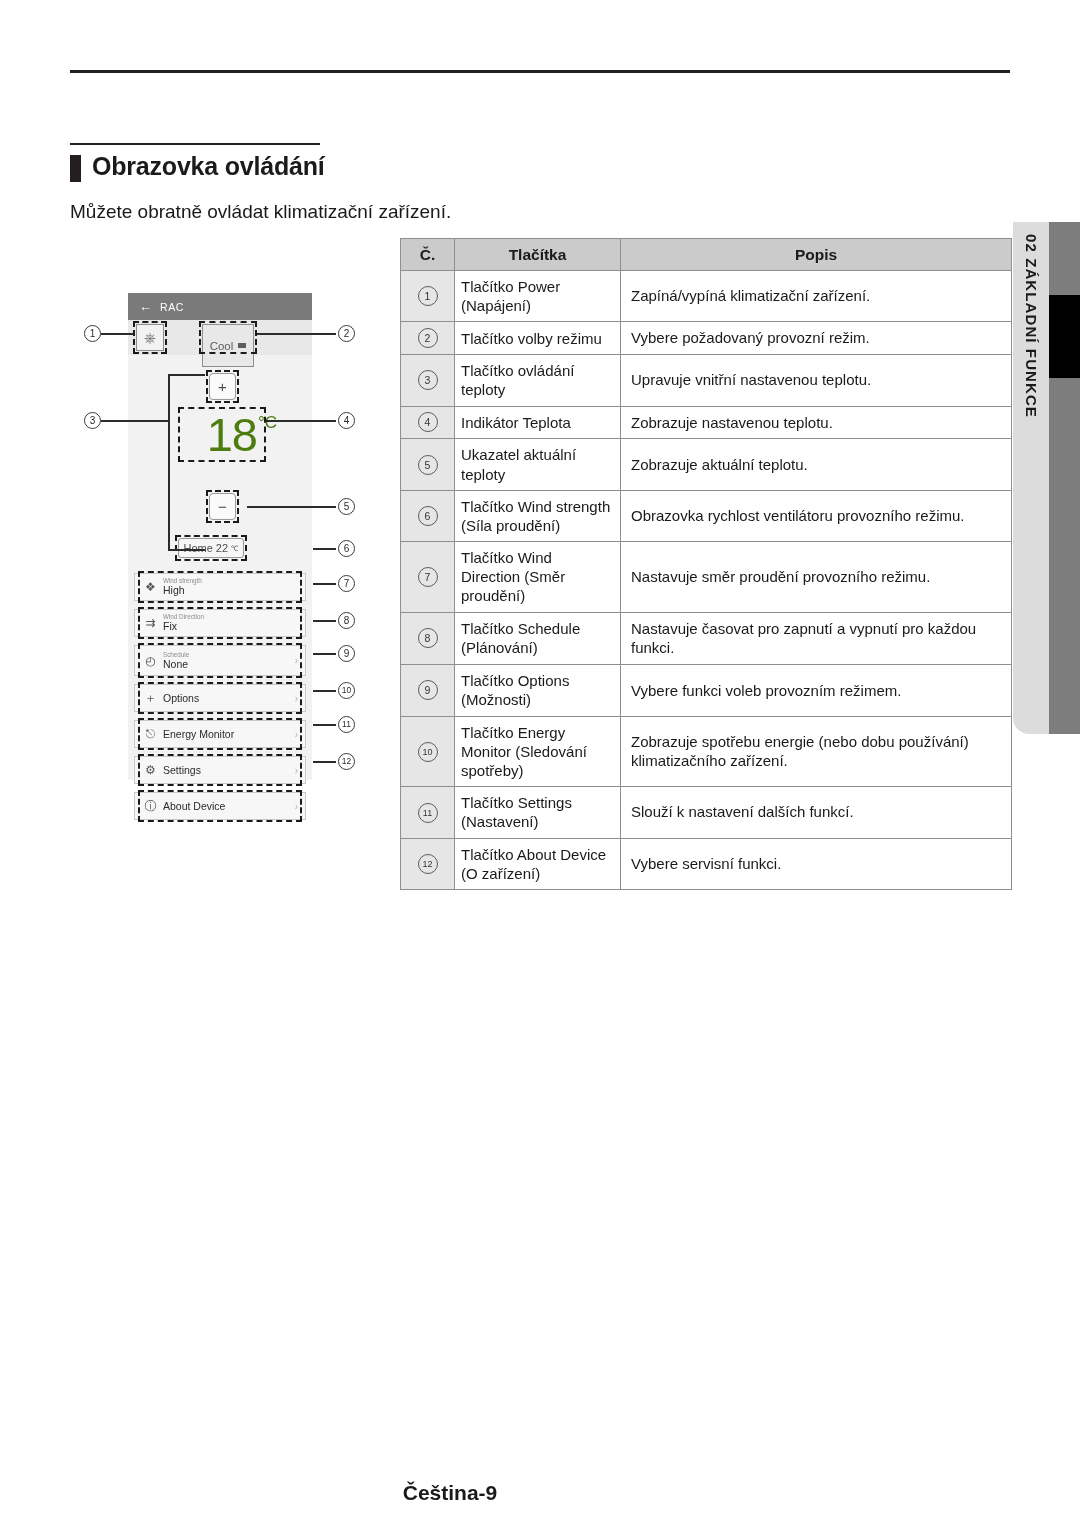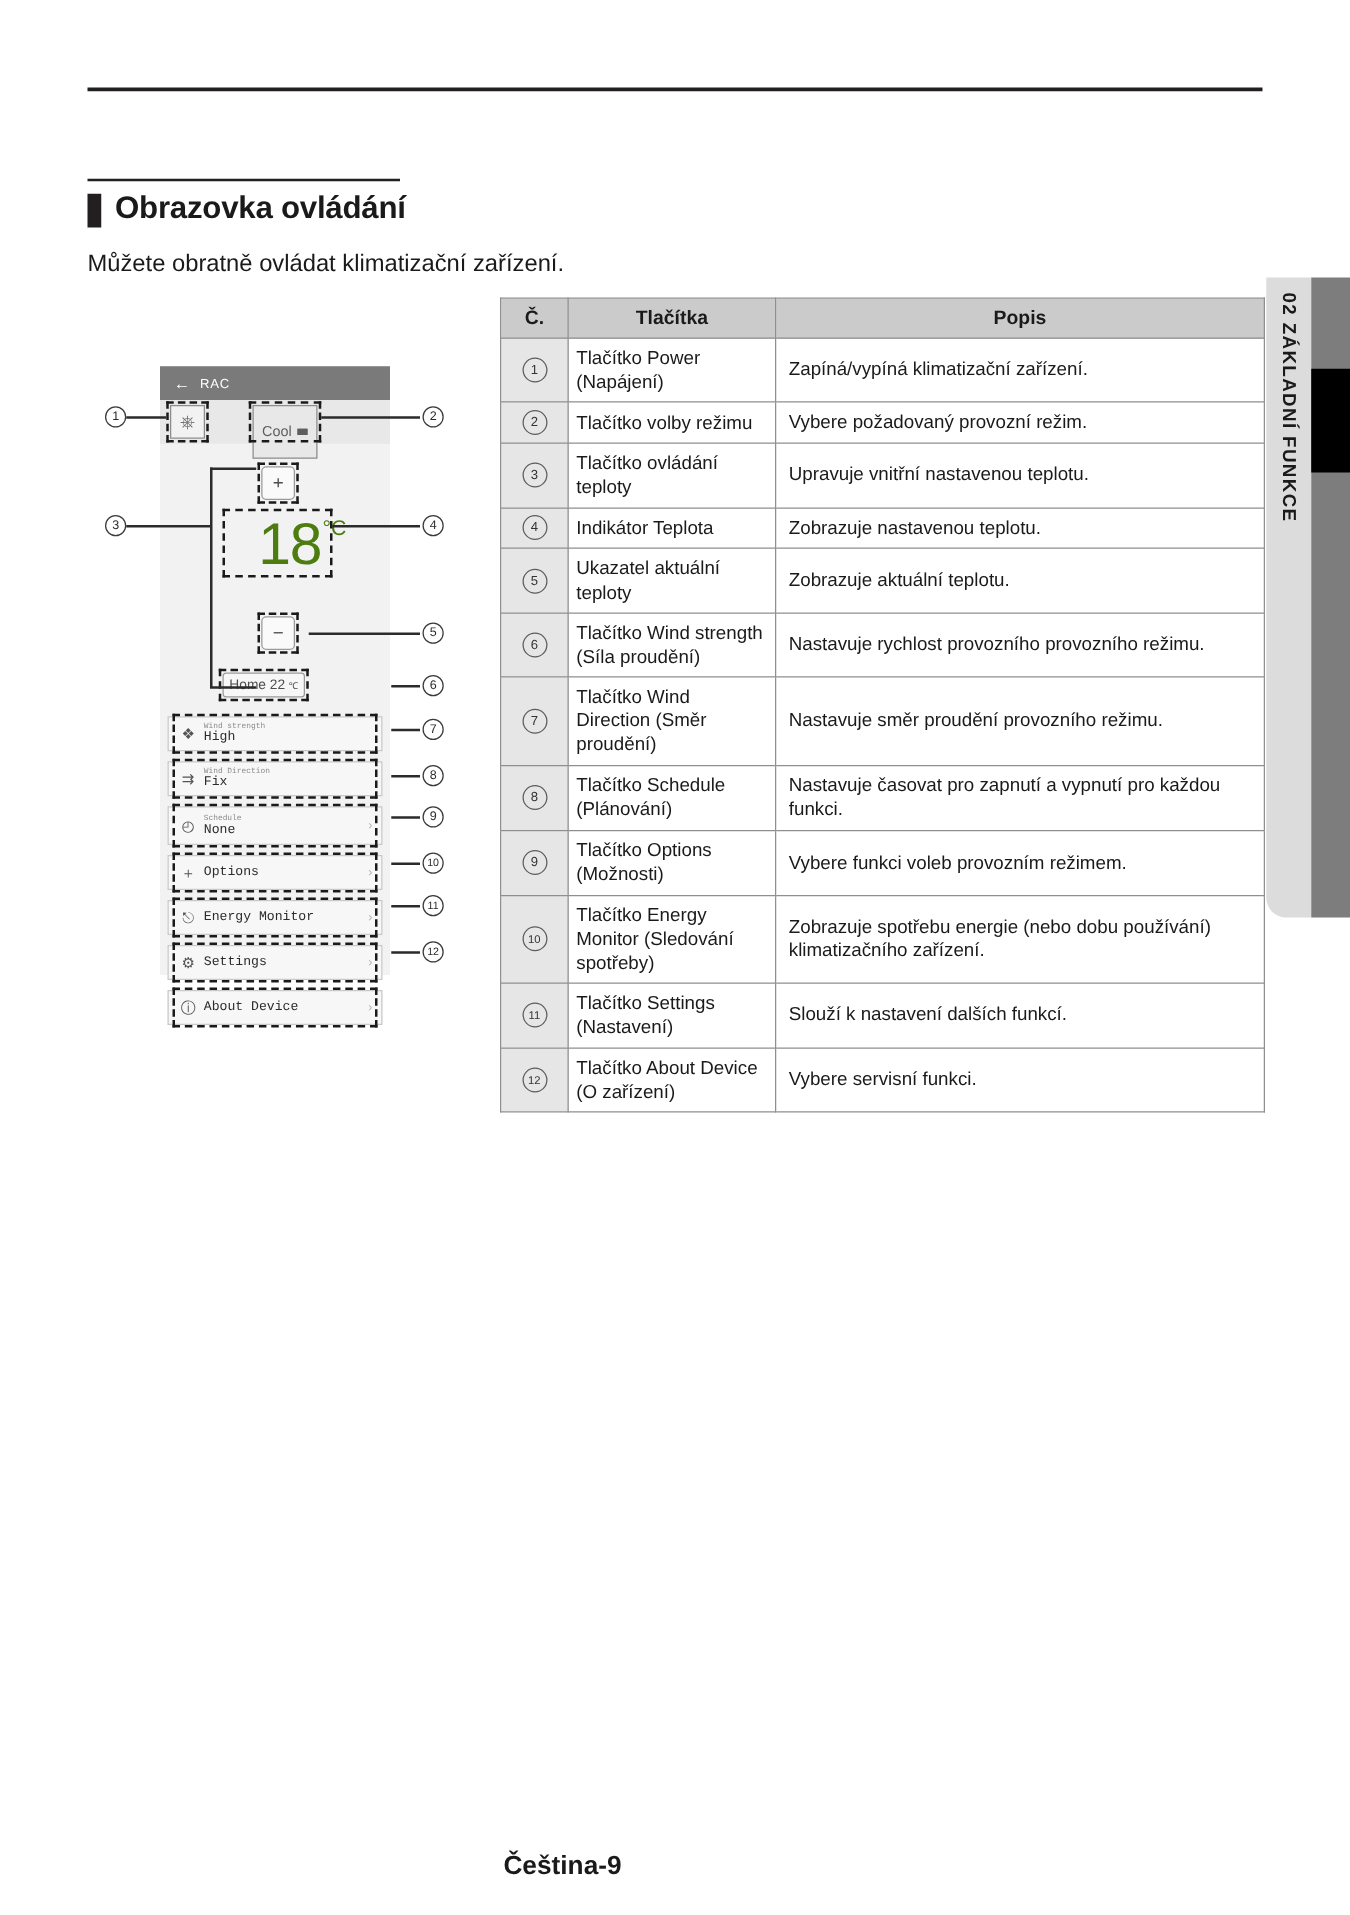--- a/index.html
+++ b/index.html
@@ -111,21 +111,21 @@
   .mock-list{ position:relative; padding:0 6px; }
   .row{
     position:relative; height:28px; margin-bottom:8px; background:#f7f7f7;
     box-sizing:border-box; border:1px solid #c9c9c9;
     display:flex; align-items:center; padding:0 7px;
   }
   .row .ic{
     width:17px; flex:none; color:#555; font-size:12px; line-height:1;
     display:flex; align-items:center; justify-content:center;
   }
-  .row .txt{ flex:1; padding-left:4px; display:flex; flex-direction:column; justify-content:center;font-family:Liberation Mono, monospace;}
+  .row .txt{ flex:1; padding-left:4px; display:flex; flex-direction:column; justify-content:center;}
   .row .lbl{ font-size:6.3px; color:#8c8c8c; line-height:1.15; }
   .row .val{ font-size:10.5px; color:#2b2b2b; line-height:1.2; }
   .row .single{ font-size:10.5px; color:#2b2b2b; }
   .row .chev{ color:#b4b4b4; font-size:10px; flex:none; }
   .row.tall{ height:31px; }
 
   
   .rowhl{
     position:absolute; left:3px; right:3px; top:-3px; bottom:-3px;
     border:2.5px dashed #1a1a1a; box-sizing:border-box; pointer-events:none;
@@ -404,21 +404,21 @@
       <td class="c-desc">Zobrazuje nastavenou teplotu.</td>
     </tr>
     <tr>
       <td class="c-no"><span class="numcircle">5</span></td>
       <td class="c-btn">Ukazatel aktuální teploty</td>
       <td class="c-desc">Zobrazuje aktuální teplotu.</td>
     </tr>
     <tr>
       <td class="c-no"><span class="numcircle">6</span></td>
       <td class="c-btn">Tlačítko Wind strength (Síla proudění)</td>
-      <td class="c-desc">Nastavuje rychlost provozního provozního režimu.</td>
+      <td class="c-desc">Obrazovka rychlost ventilátoru provozního režimu.</td>
     </tr>
     <tr>
       <td class="c-no"><span class="numcircle">7</span></td>
       <td class="c-btn">Tlačítko Wind Direction (Směr proudění)</td>
       <td class="c-desc">Nastavuje směr proudění provozního režimu.</td>
     </tr>
     <tr>
       <td class="c-no"><span class="numcircle">8</span></td>
       <td class="c-btn">Tlačítko Schedule (Plánování)</td>
       <td class="c-desc">Nastavuje časovat pro zapnutí a vypnutí pro každou funkci.</td>

